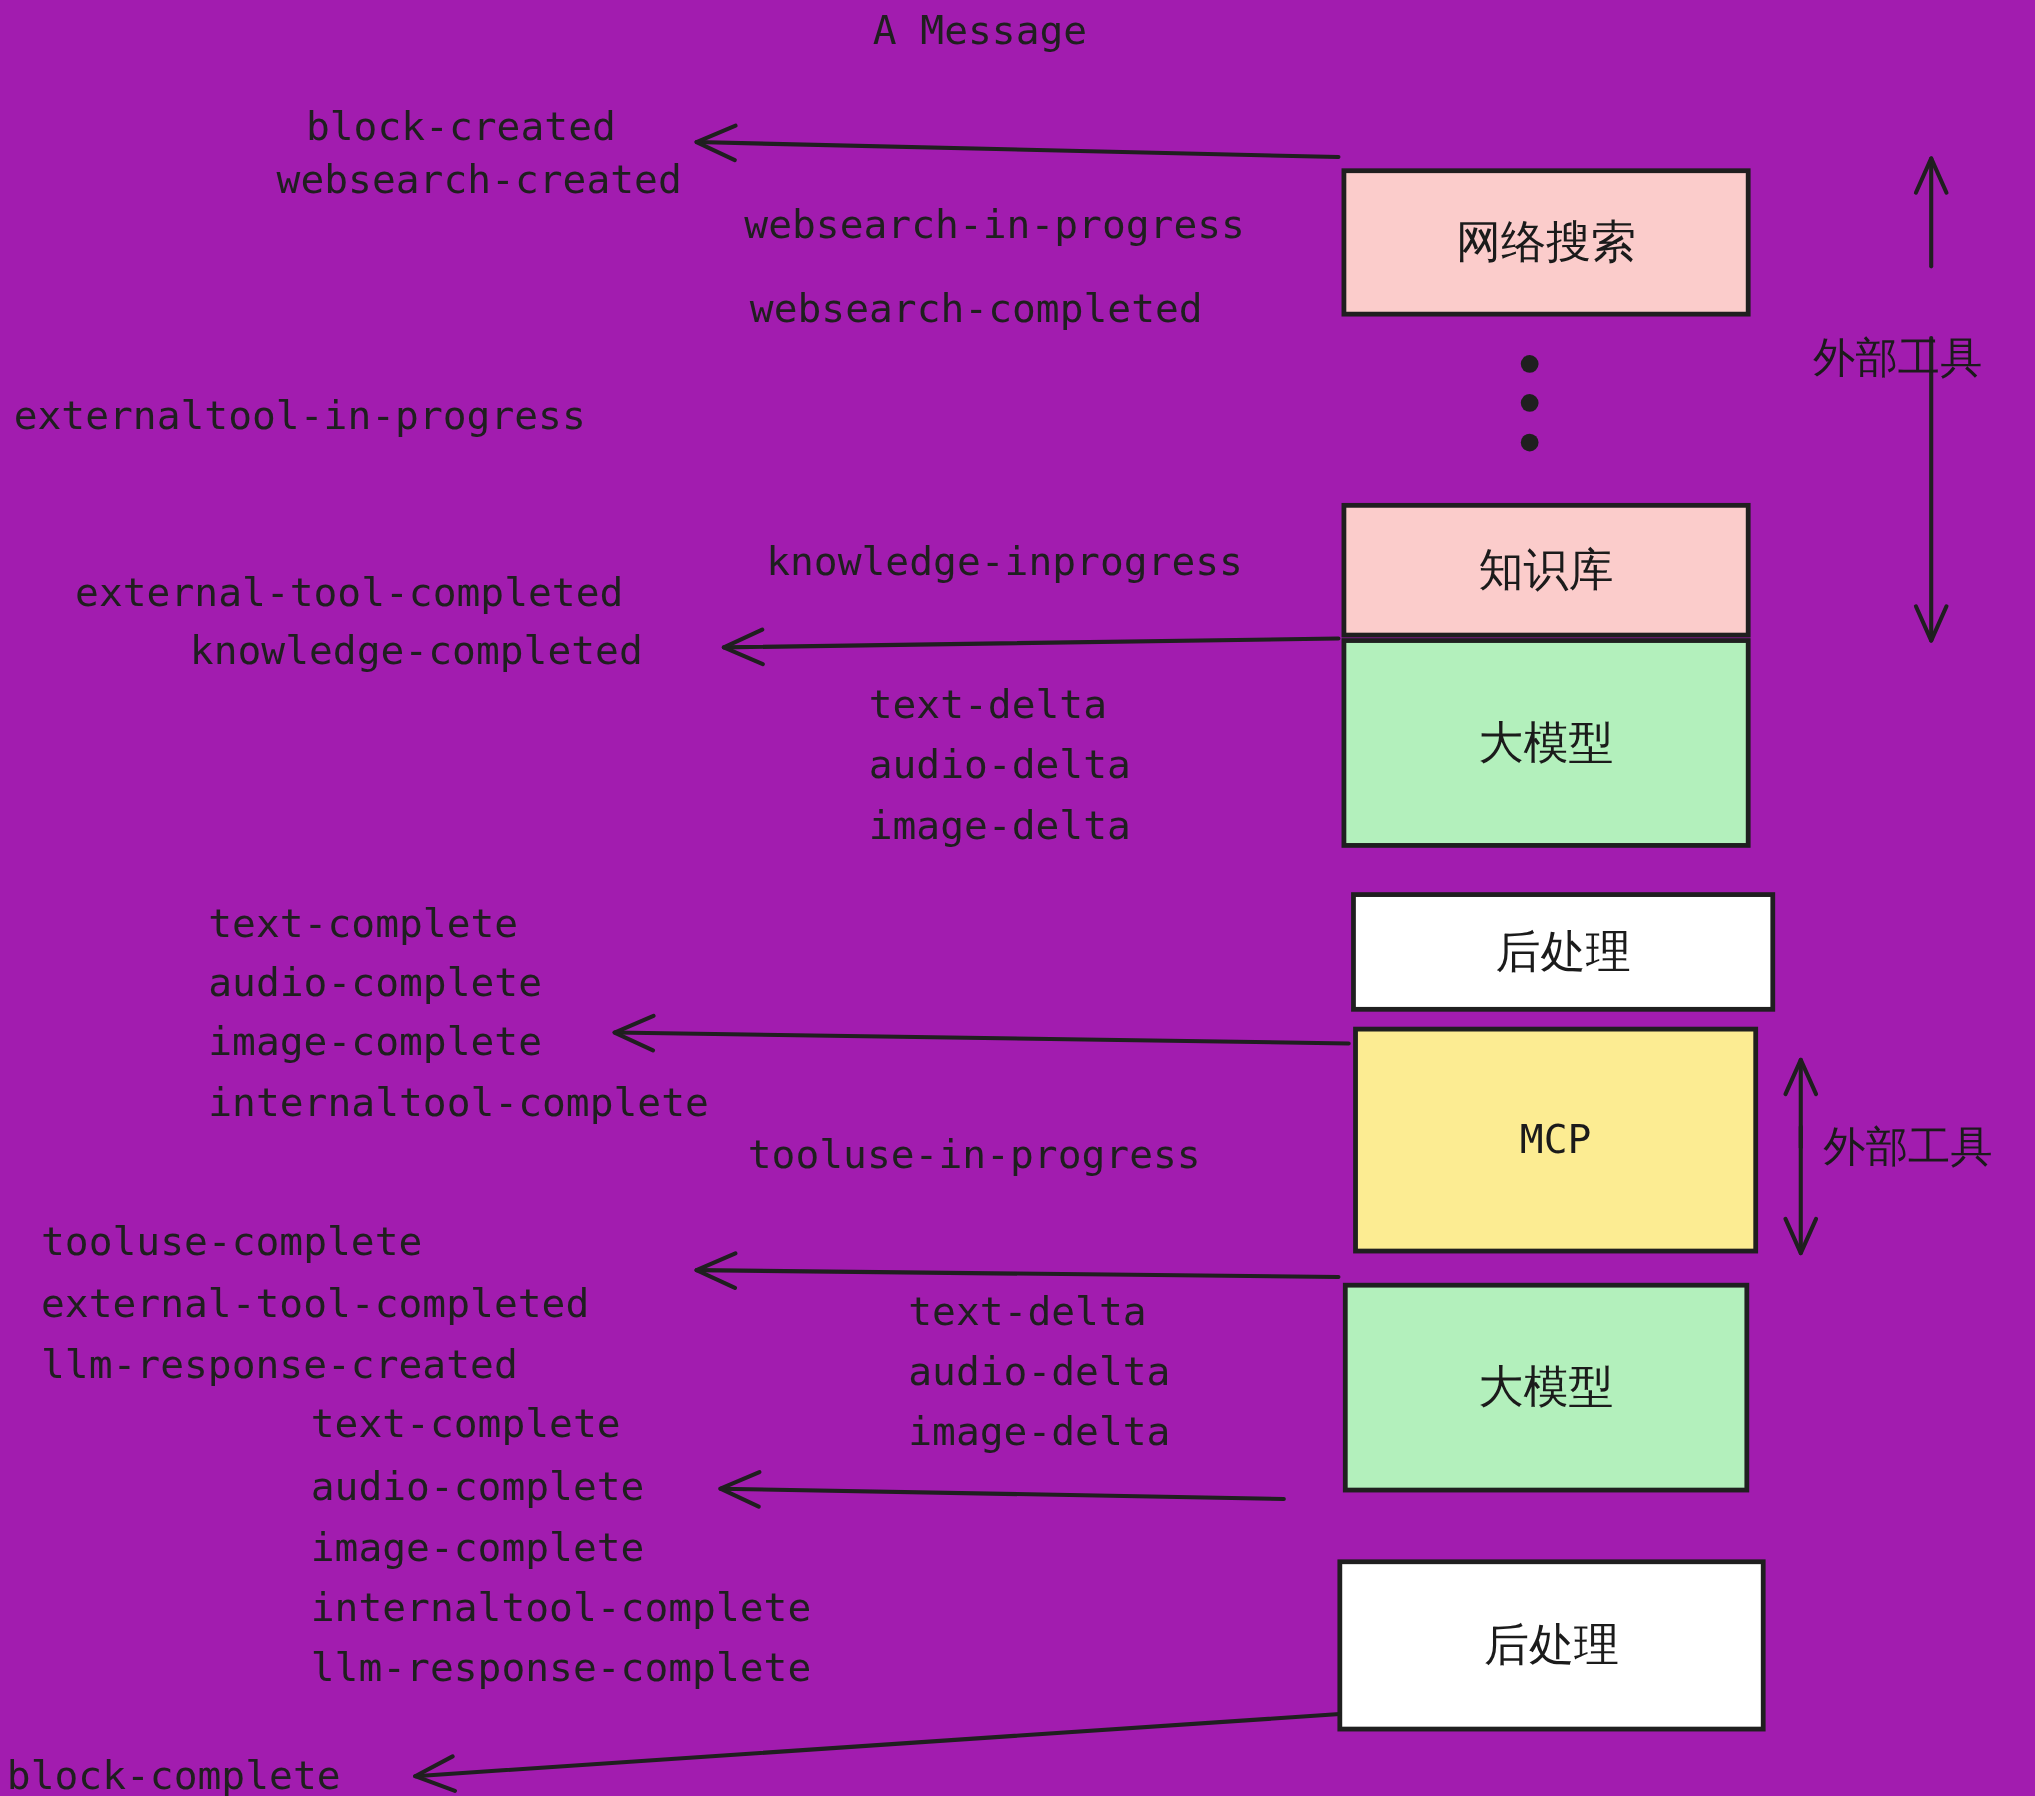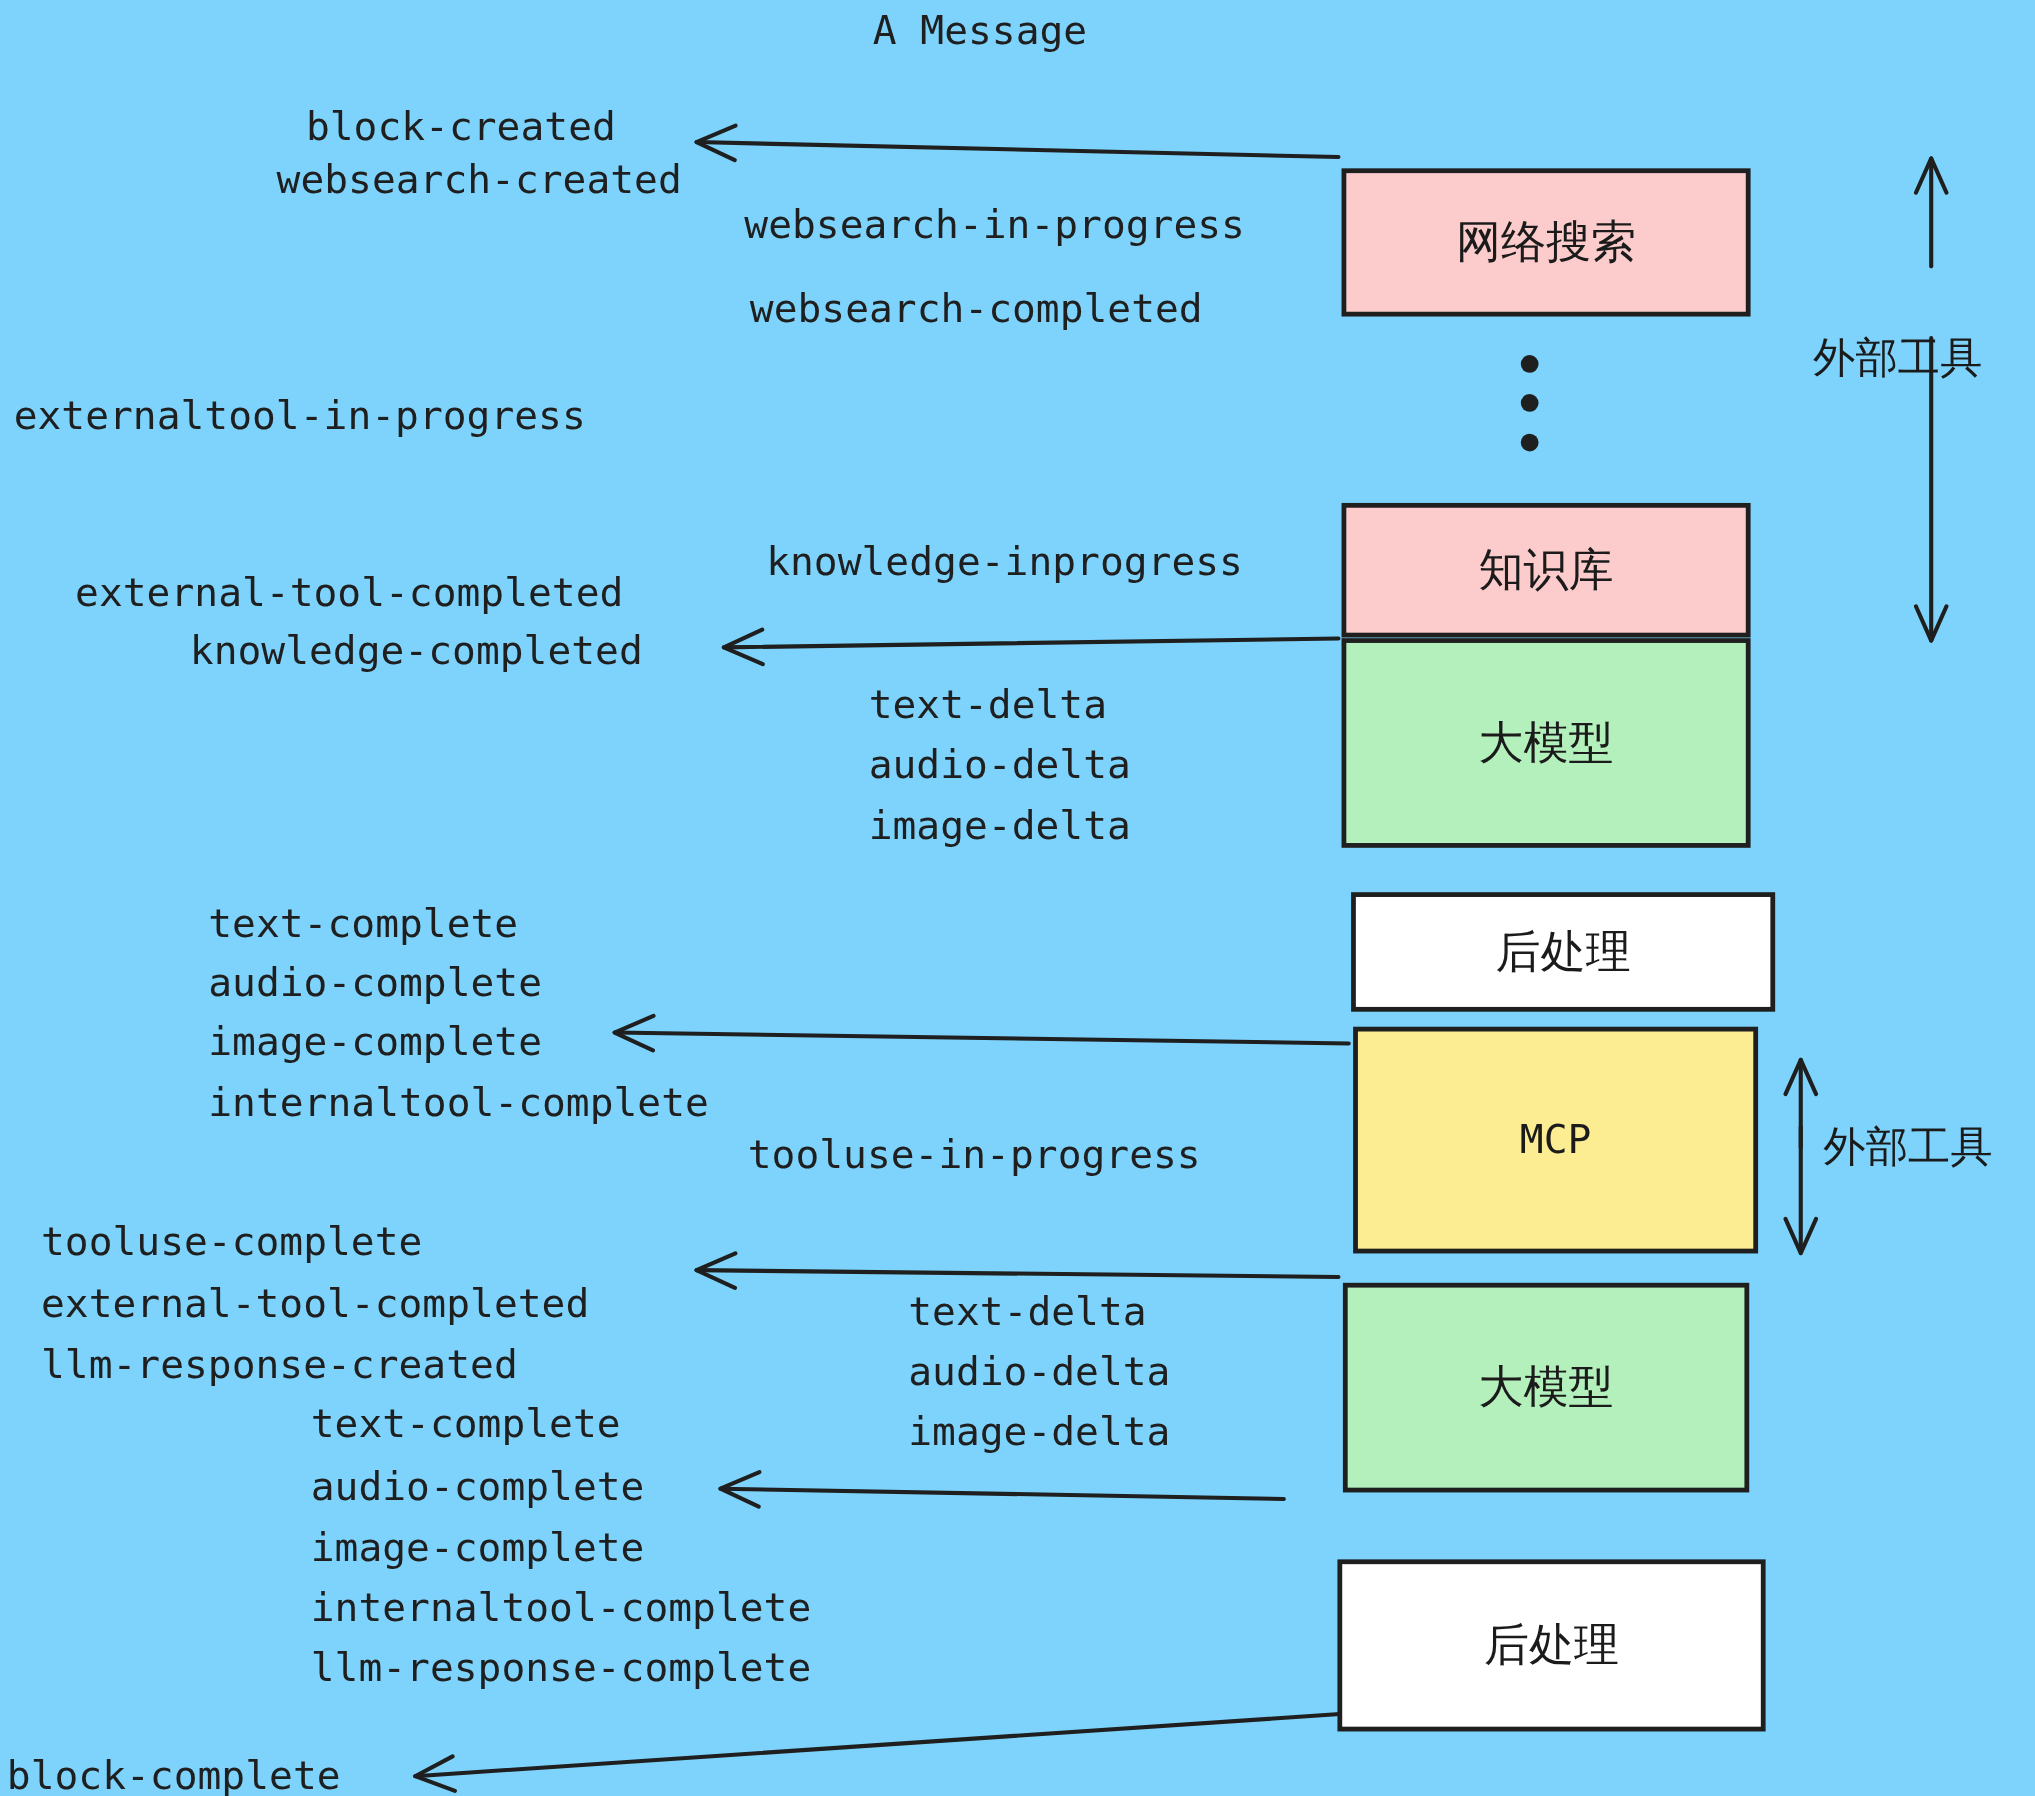--- a/index.html
+++ b/index.html
@@ -4,21 +4,21 @@
 <style>
   html, body {
     margin: 0;
     padding: 0;
     background: #ffffff;
   }
   #stage {
     position: relative;
     width: 2035px;
     height: 1796px;
-    background: #7dd3fc;
+    background: #a21caf;
     overflow: hidden;
     font-family: "DejaVu Sans Mono", monospace;
     text-align: right;
   }
   #diagram {
     position: absolute;
     top: 0; left: 0;
     width: 2035px;
     height: 1796px;
     display: block;

